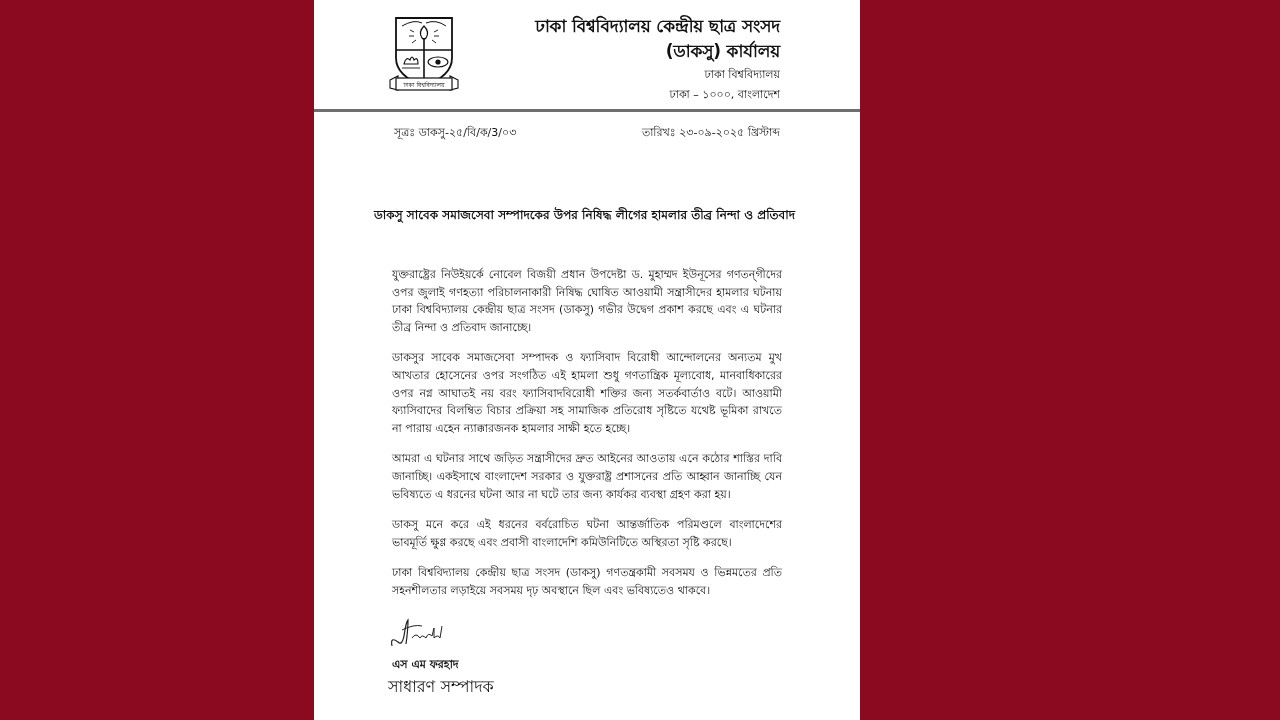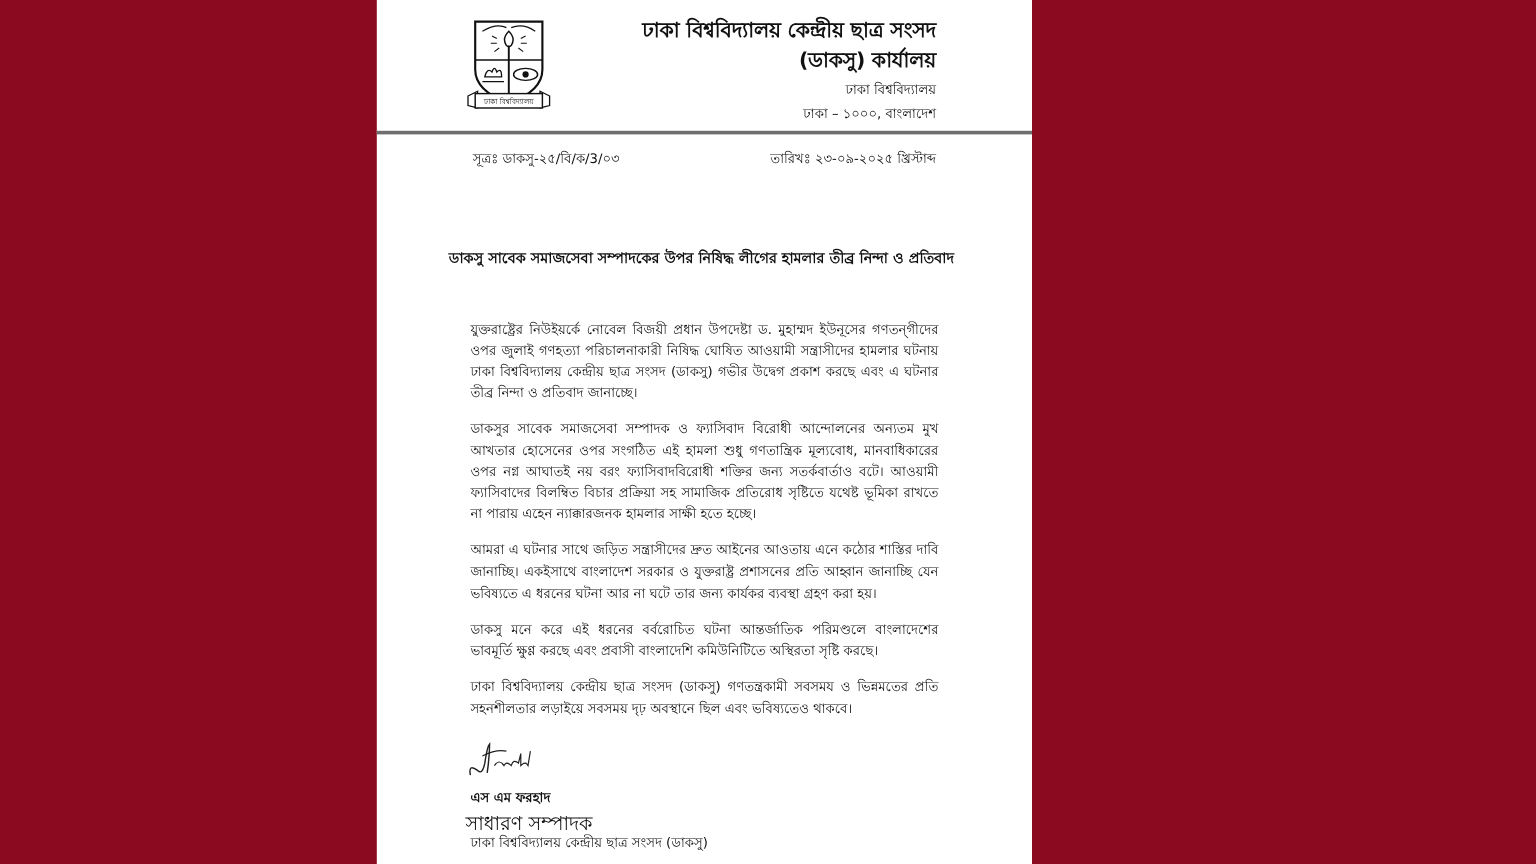--- a/index.html
+++ b/index.html
@@ -92,14 +92,13 @@
     <p>ঢাকা বিশ্ববিদ্যালয় কেন্দ্রীয় ছাত্র সংসদ (ডাকসু) গণতন্ত্রকামী সবসময ও ভিন্নমতের প্রতি সহনশীলতার লড়াইয়ে সবসময় দৃঢ় অবস্থানে ছিল এবং ভবিষ্যতেও থাকবে।</p>
   </div>
 
   <svg class="sig" viewBox="0 0 80 36">
     <path d="M4 30 Q2 20 10 26 Q14 30 16 20 Q18 6 20 4 Q20 14 18 28" fill="none" stroke="#222" stroke-width="1.2"></path>
     <path d="M14 14 Q26 8 34 10" fill="none" stroke="#222" stroke-width="1"></path>
     <path d="M24 22 Q28 16 32 22 Q34 18 38 22 Q40 16 44 20 L46 12 L46 22 Q50 18 52 22 L54 10" fill="none" stroke="#222" stroke-width="1"></path>
   </svg>
   <div class="sig-name">এস এম ফরহাদ</div>
   <div class="sig-role">সাধারণ সম্পাদক</div>
-  <div class="sig-org">ঢাকা বিশ্ববিদ্যালয় কেন্দ্রীয় ছাত্র সংসদ (ডাকসু)</div>
 </div>
 
 </body></html>

